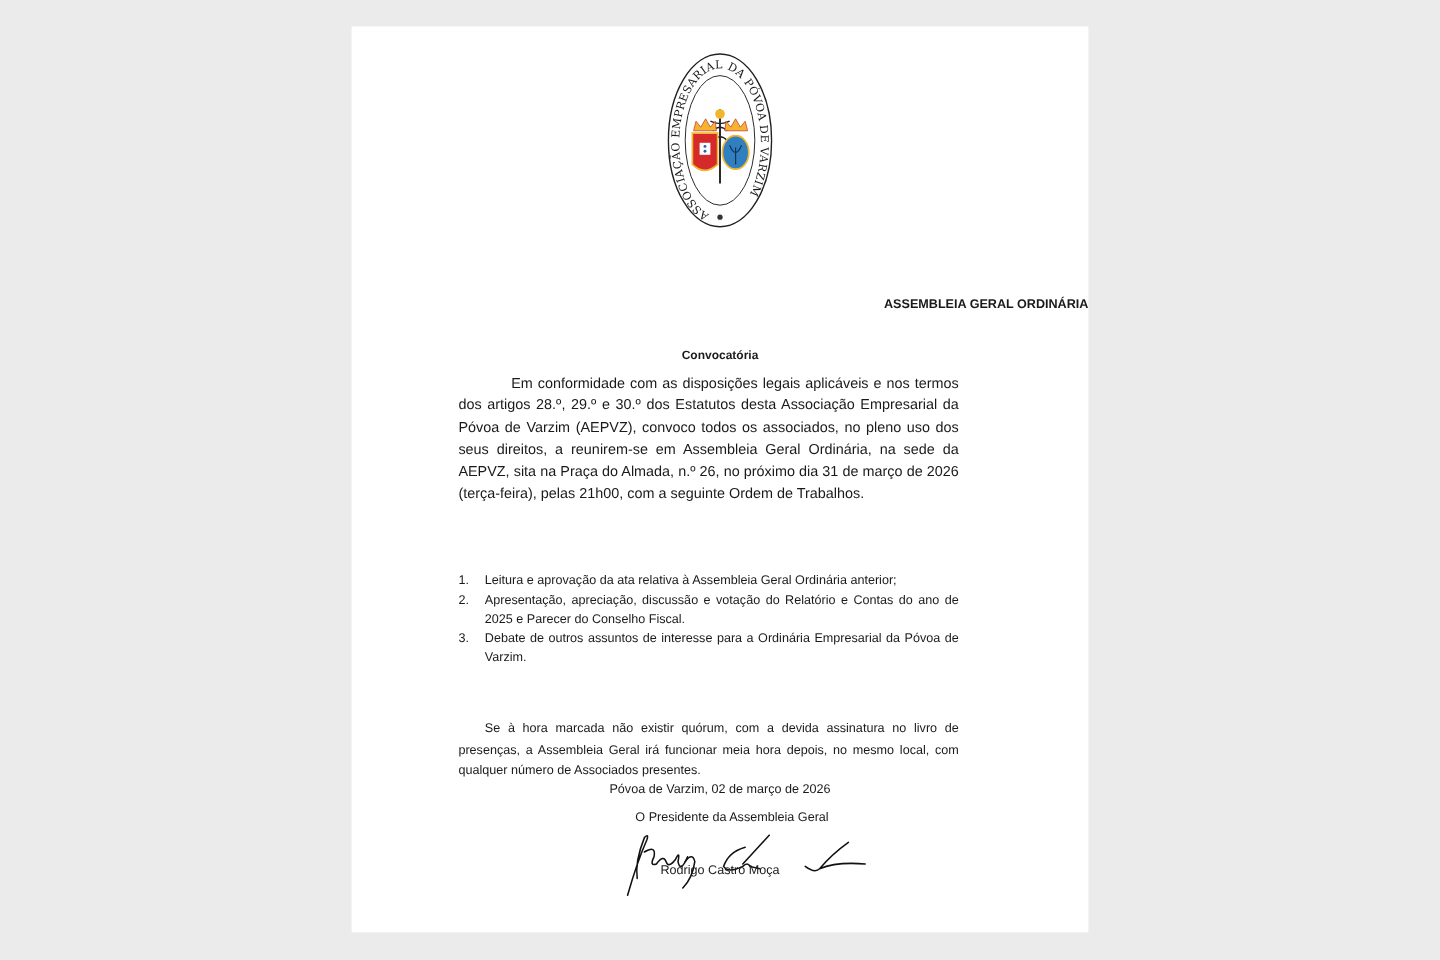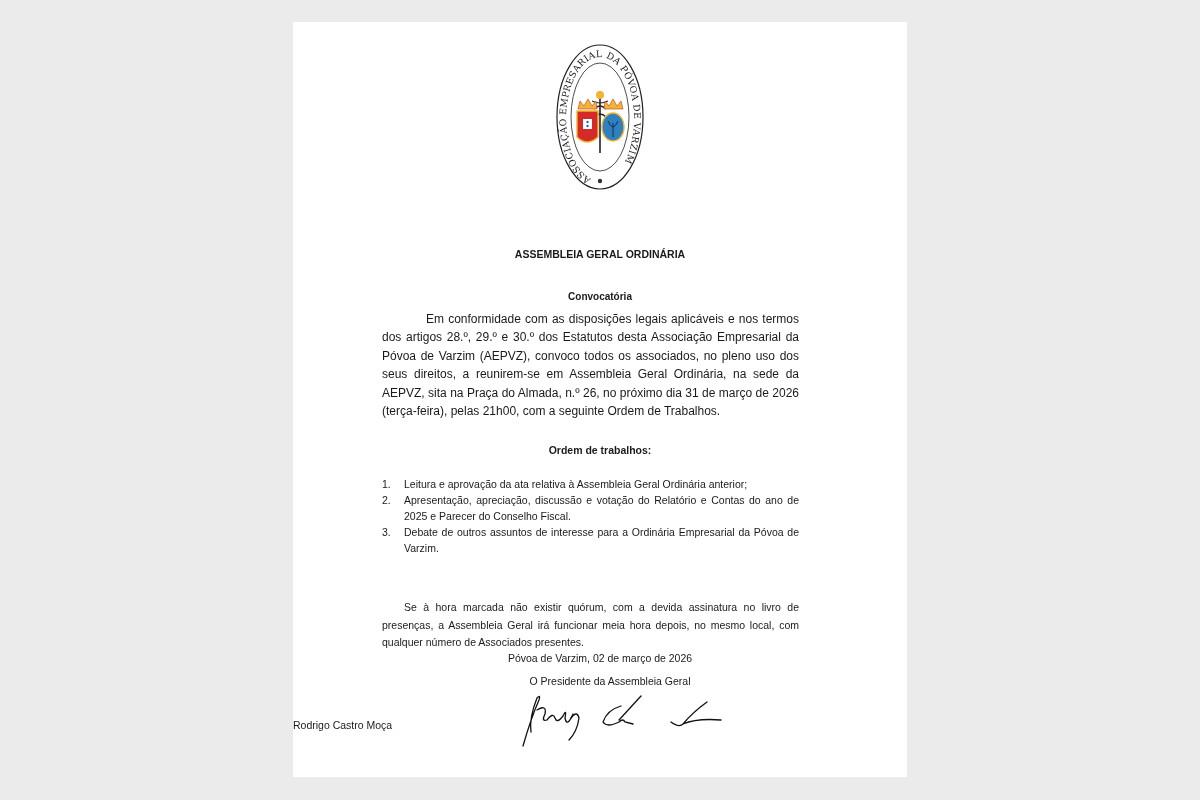--- a/index.html
+++ b/index.html
@@ -22,21 +22,21 @@
     left: 263px; top: 21px;
     width: 88px; height: 148px;
   }
   .seal svg { width: 88px; height: 148px; display: block; }
   .inst {
     position: absolute; left: 0; right: 0; top: 180px;
     text-align: center; font-size: 10.5px;
   }
   .title {
     position: absolute; left: 0; right: 0; top: 226px;
-    text-align: center; font-size: 10.5px; font-weight: bold;
+    text-align: right; font-size: 10.5px; font-weight: bold;
   }
   .subtitle {
     position: absolute; left: 0; right: 0; top: 269px;
     text-align: center; font-size: 10px; font-weight: bold;
   }
   .body-para {
     position: absolute; left: 89px; width: 417px; top: 288px;
     font-size: 12px; line-height: 18.4px; text-align: justify;
     text-indent: 44px; margin: 0;
   }
@@ -60,21 +60,21 @@
   .date {
     position: absolute; left: 0; right: 0; top: 630px;
     text-align: center; font-size: 10.5px;
   }
   .president {
     position: absolute; left: 0; right: 0; top: 653px;
     text-align: center; font-size: 10.5px; padding-left: 20px;
   }
   .signer {
     position: absolute; left: 0; right: 0; top: 697px;
-    text-align: left; font-size: 10.5px;
+    text-align: center; font-size: 10.5px;
   }
   .signature {
     position: absolute; left: 218px; top: 666px;
     width: 220px; height: 60px;
   }
   .signature svg { width: 220px; height: 60px; display: block; }
 </style>
 </head>
 <body>
 
@@ -110,21 +110,20 @@
     </svg>
   </div>
 
 
   <div class="title">ASSEMBLEIA GERAL ORDINÁRIA</div>
 
   <div class="subtitle">Convocatória</div>
 
   <p class="body-para">Em conformidade com as disposições legais aplicáveis e nos termos dos artigos 28.º, 29.º e 30.º dos Estatutos desta Associação Empresarial da Póvoa de Varzim (AEPVZ), convoco todos os associados, no pleno uso dos seus direitos, a reunirem-se em Assembleia Geral Ordinária, na sede da AEPVZ, sita na Praça do Almada, n.º 26, no próximo dia 31 de março de 2026 (terça-feira), pelas 21h00, com a seguinte Ordem de Trabalhos.</p>
 
-  <div class="ordem">Ordem de trabalhos:</div>
 
   <ol class="items">
     <li>
       <span class="num">1.</span>
       <span class="txt">Leitura e aprovação da ata relativa à Assembleia Geral Ordinária anterior;</span>
     </li>
     <li>
       <span class="num">2.</span>
       <span class="txt">Apresentação, apreciação, discussão e votação do Relatório e Contas do ano de 2025 e Parecer do Conselho Fiscal.</span>
     </li>

